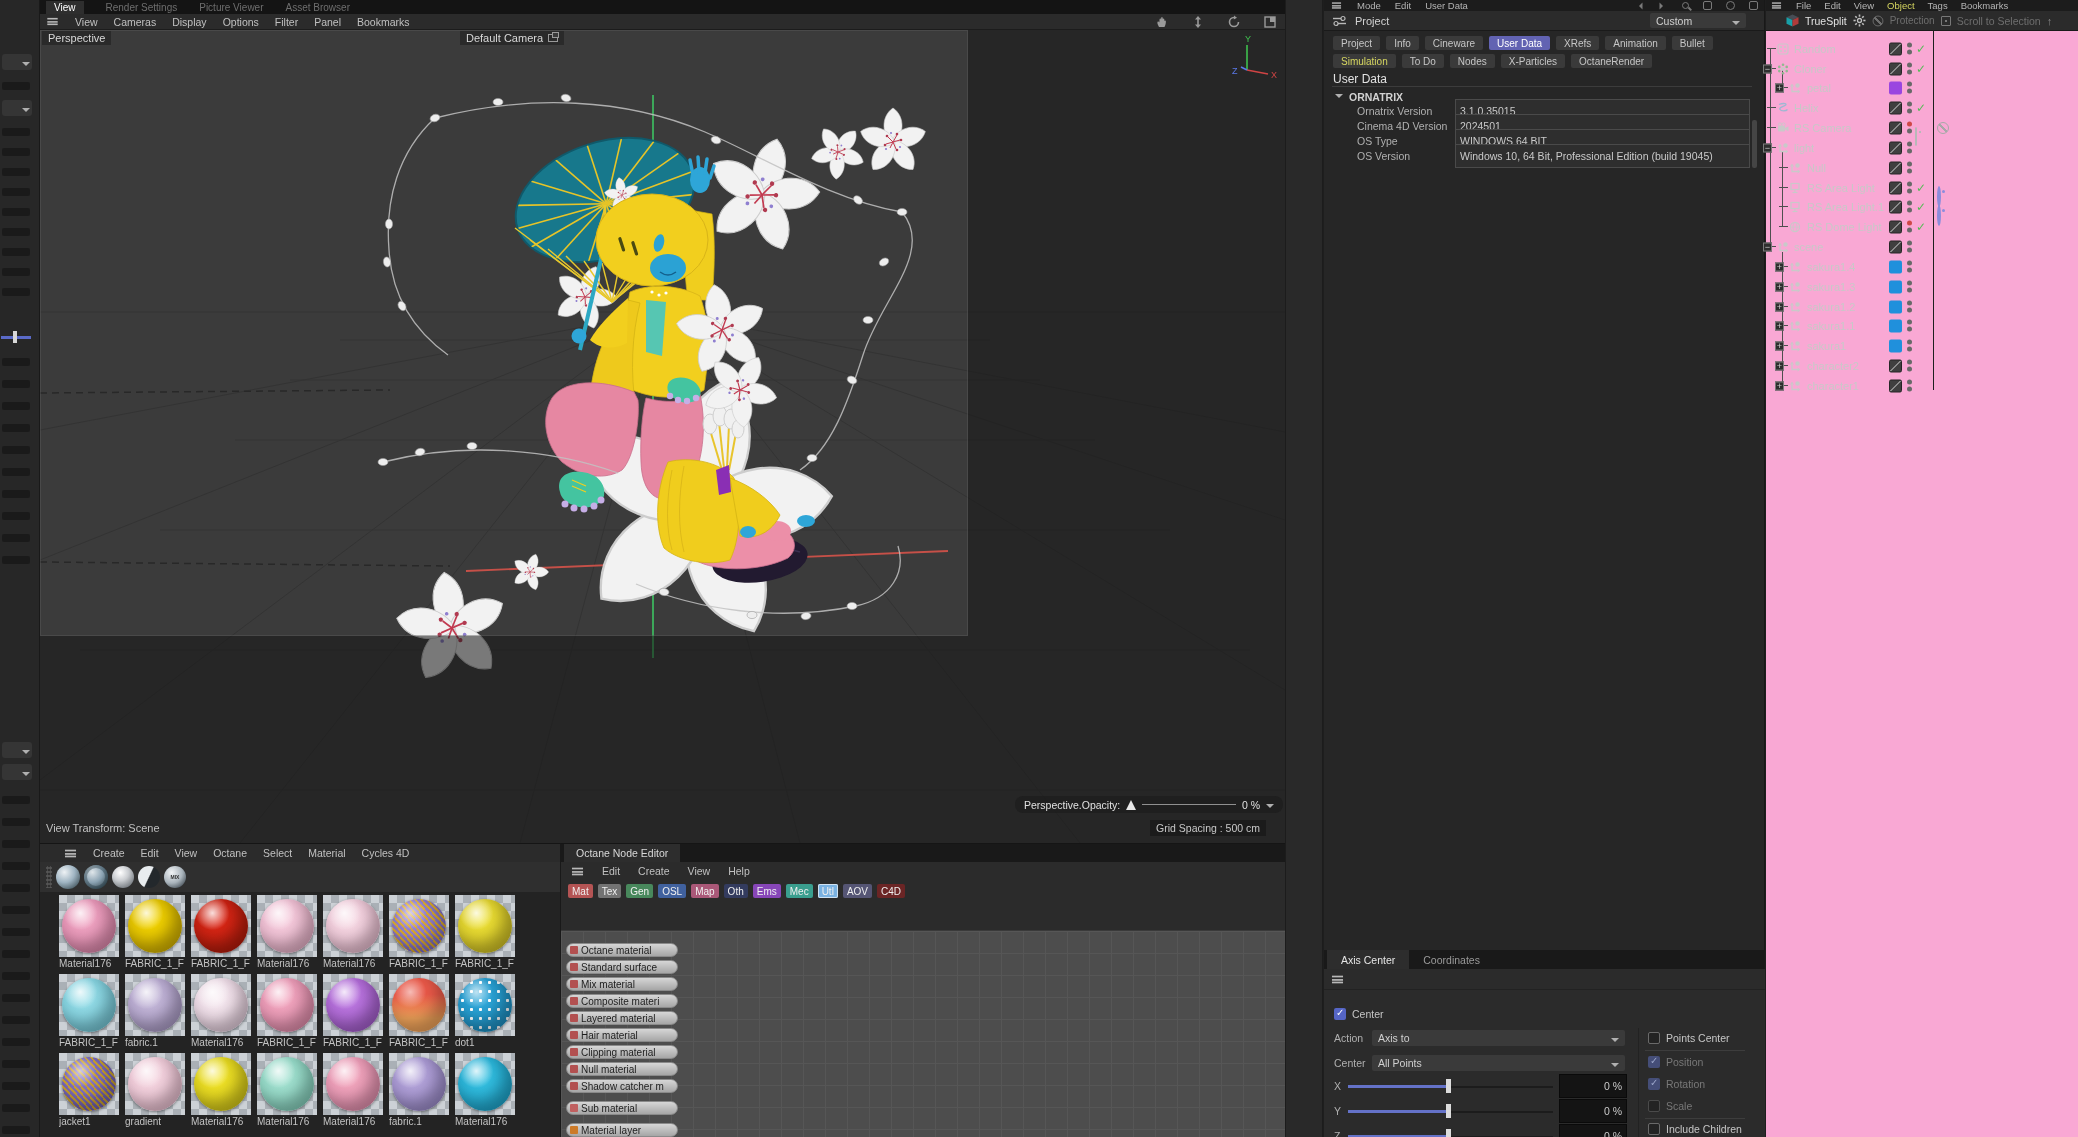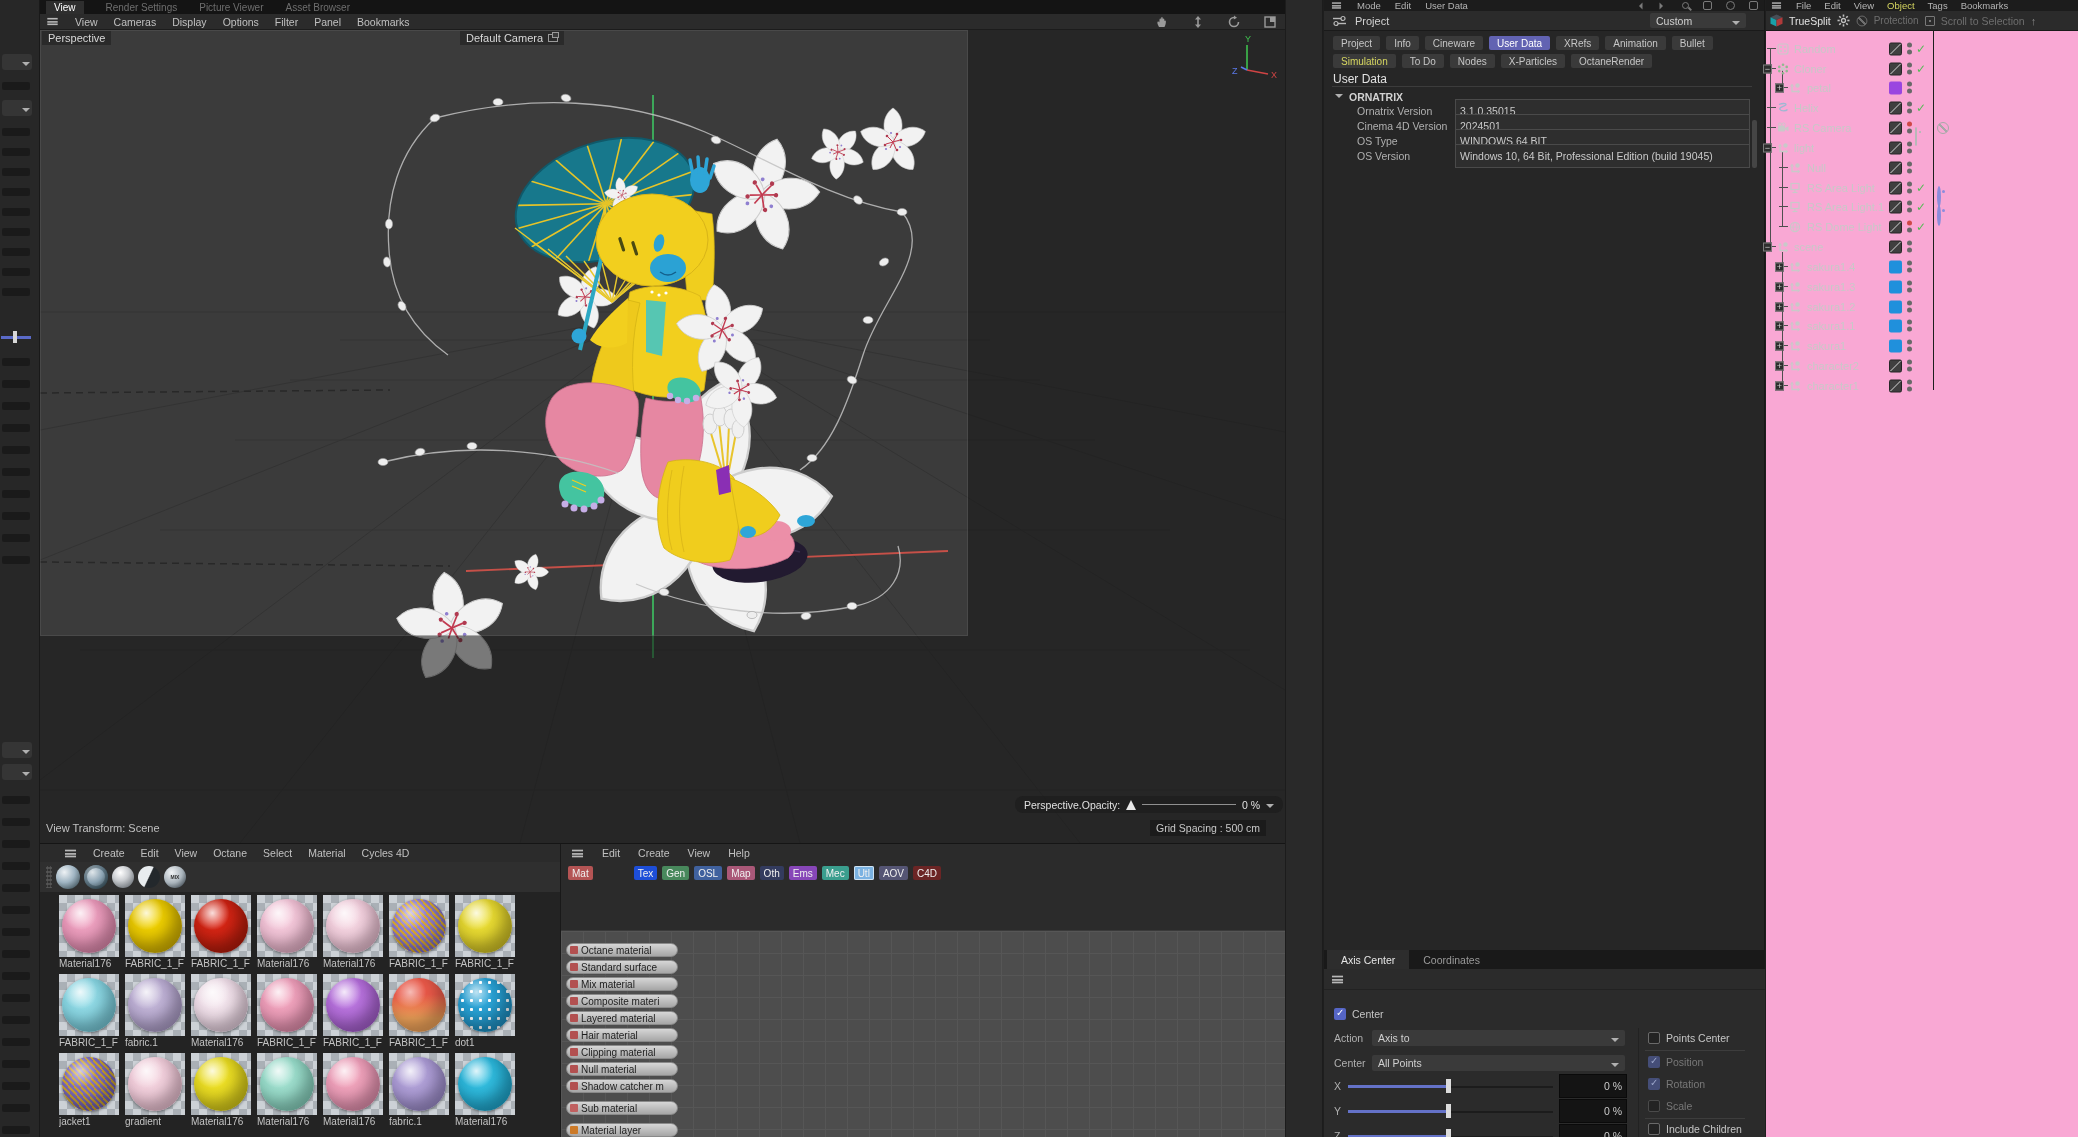--- a/index.html
+++ b/index.html
@@ -542,30 +542,33 @@
     <div class="mcell">
         <div class="mthumb">
           <div class="sph" style="--c1: #38c4e4; --c2: #189cc4;"></div>
         </div>
         <div class="mname">Material176</div>
       </div>
   </div>
 </div>
 
 <div class="a" style="left:560px;top:843px;width:725px;height:294px;background:#2b2b2b;border-top:1px solid #151515;border-left:1px solid #191919">
+  <div style="height:18px;background:#191919;display:flex">
+    <span style="height:18px;padding:0 12px;background:#2d2d2d;font-size:10.5px;color:#d8d8d8;display:flex;align-items:center;margin-left:3px">Octane Node Editor</span>
+  </div>
   <div class="r" style="height:18px;font-size:10.5px;color:#c0c0c0;gap:18px;padding-left:10px">
     <span class="ham" style="transform:scale(.85)"></span>
     <span class="mi">Edit</span>
     <span class="mi">Create</span>
     <span class="mi">View</span>
     <span class="mi">Help</span>
   </div>
   <div class="r" style="height:22px;gap:5px;padding-left:7px">
     <span class="chip" style="background: rgb(180, 84, 84);">Mat</span>
-    <span class="chip" style="background: #1d4ed8; margin-left: 36px;">Tex</span>
+    <span class="chip" style="background: #737373;">Tex</span>
     <span class="chip" style="background: rgb(72, 136, 92);">Gen</span>
     <span class="chip" style="background: rgb(64, 97, 158);">OSL</span>
     <span class="chip" style="background: rgb(170, 88, 120);">Map</span>
     <span class="chip" style="background: rgb(51, 59, 94);">Oth</span>
     <span class="chip" style="background: rgb(135, 70, 184);">Ems</span>
     <span class="chip" style="background: rgb(58, 158, 142);">Mec</span>
     <span class="chip csel" style="background: rgb(122, 178, 226);">Utl</span>
     <span class="chip" style="background: rgb(85, 85, 116);">AOV</span>
     <span class="chip" style="background: rgb(107, 37, 37);">C4D</span>
   </div>
@@ -787,21 +790,21 @@
 <div class="a" style="left:1766px;top:0;width:312px;height:1137px;background:#f9a8d4">
   <div class="r" style="height:11px;background:#1c1c1c;font-size:9.5px;color:#b4b4b4;gap:13px;padding-left:4px">
     <span class="ham" style="transform:scale(.7)"></span>
     <span class="mi">File</span>
     <span class="mi">Edit</span>
     <span class="mi">View</span>
     <span class="mi" style="color:#d6d660">Object</span>
     <span class="mi">Tags</span>
     <span class="mi">Bookmarks</span>
   </div>
-  <div class="r" style="height:20px;background:#2b2b2b;border-bottom:1px solid #1a1a1a;gap:6px;padding-left:4px">
+  <div class="r" style="height:20px;background:#2b2b2b;border-bottom:1px solid #1a1a1a;gap:6px;padding-left:20px">
     <svg class="icube" width="13" height="13" viewBox="0 0 13 13">
         <polygon points="6.5,0.5 12.5,3.2 6.5,6 0.5,3.2" fill="#474d55"></polygon>
         <polygon points="0.5,3.2 6.5,6 6.5,12.5 0.5,9.8" fill="#18a0a8"></polygon>
         <polygon points="12.5,3.2 6.5,6 6.5,12.5 12.5,9.8" fill="#b03a3a"></polygon>
       </svg>
     <span style="font-size:10.5px;color:#e2e2e2">TrueSplit</span>
     <svg width="13" height="13" viewBox="0 0 13 13">
         <circle cx="6.5" cy="6.5" r="2" fill="none" stroke="#c0c0c0" stroke-width="1.3"></circle>
         <g stroke="#c0c0c0" stroke-width="1.6">
           <line x1="6.5" y1="0.5" x2="6.5" y2="2.7"></line>

